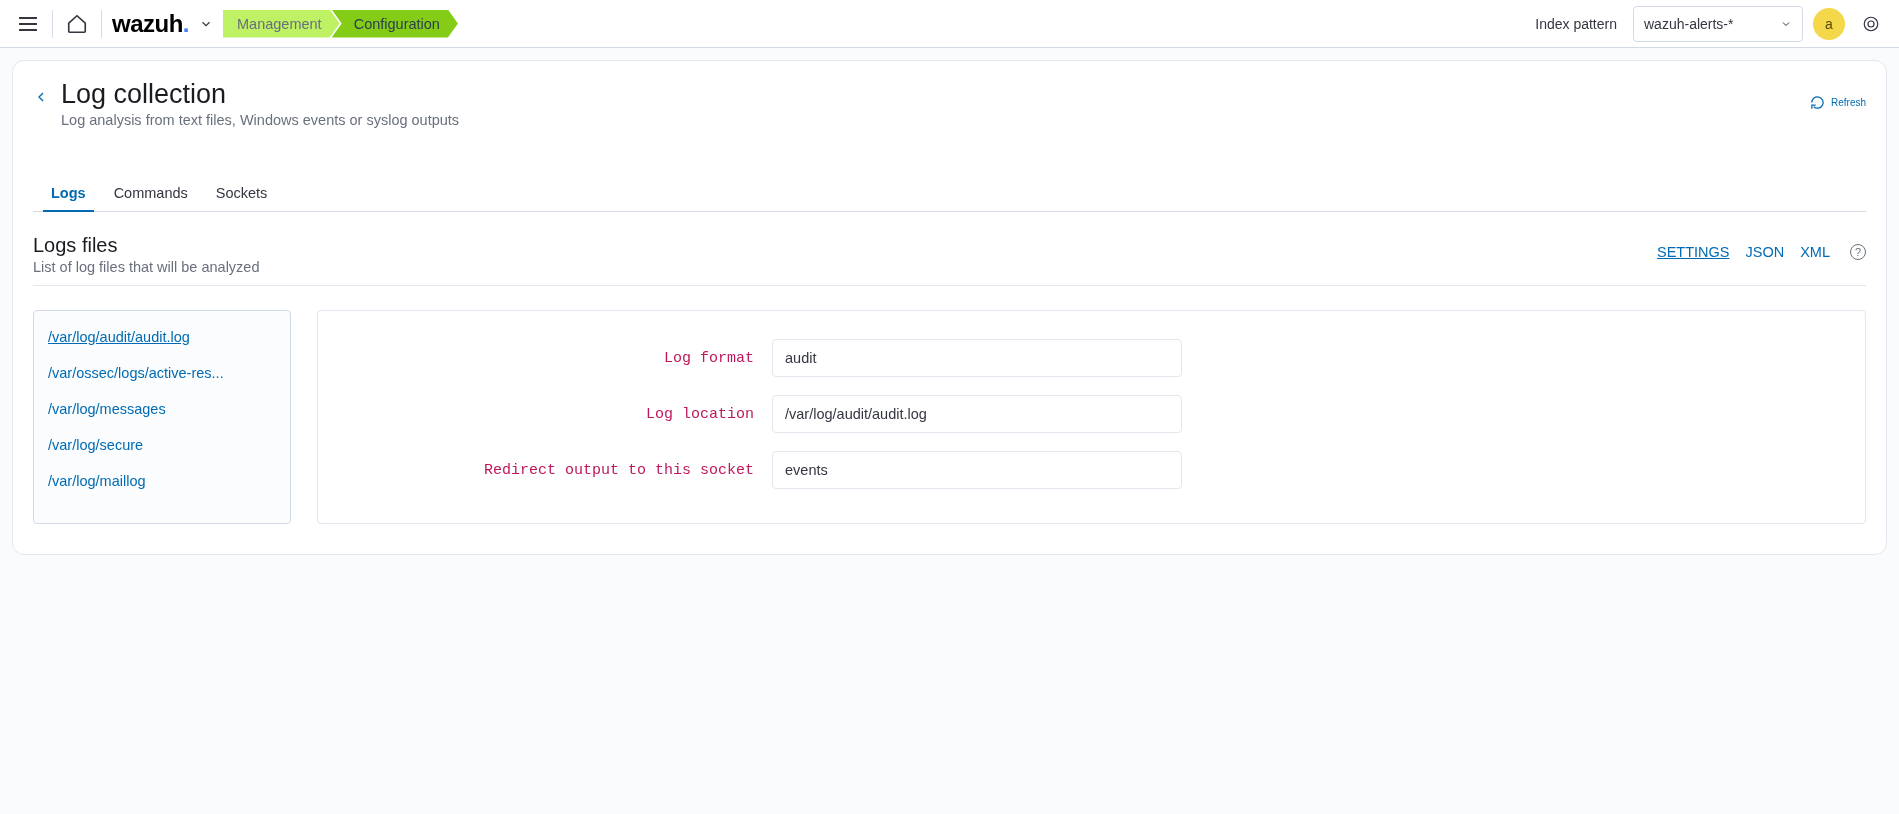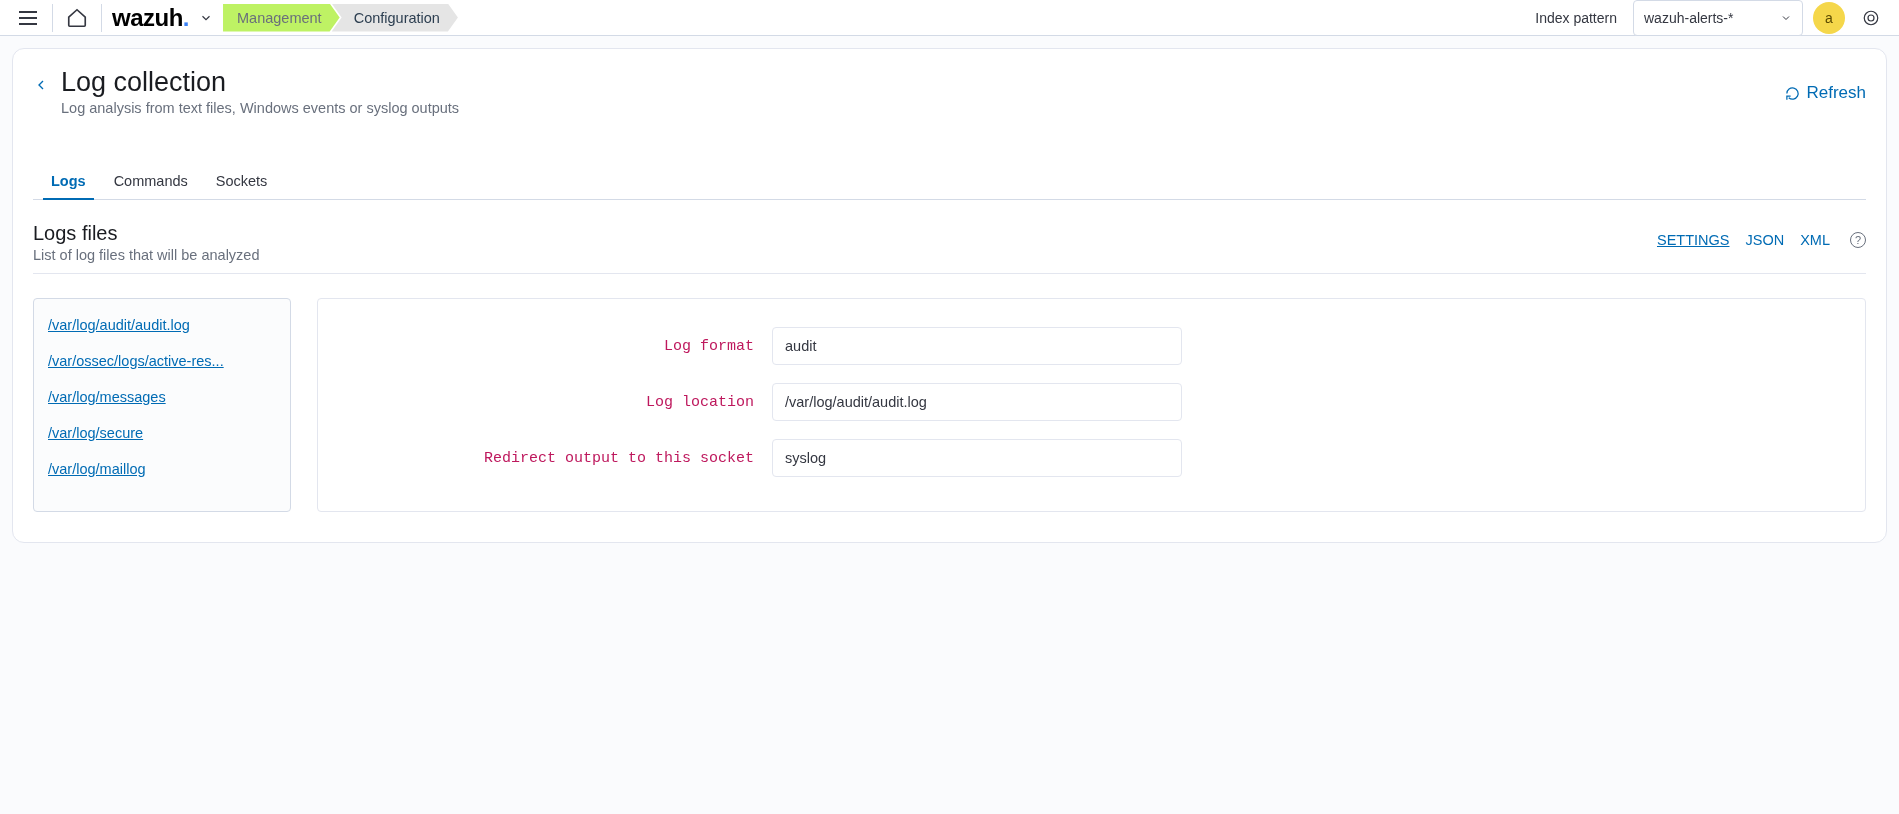--- a/index.html
+++ b/index.html
@@ -7,21 +7,21 @@
     font-family: -apple-system, BlinkMacSystemFont, "Segoe UI", Helvetica, Arial, sans-serif;
     background: #fafbfd;
     color: #343741;
     font-size: 14px;
   }
 
   
   .topbar {
     display: flex;
     align-items: center;
-    height: 36px;
+    height: 48px;
     background: #fff;
     border-bottom: 1px solid #d3dae6;
     padding: 0 8px;
   }
   .topbar-left {
     display: flex;
     align-items: center;
     gap: 0;
     height: 100%;
   }
@@ -62,21 +62,21 @@
     font-size: 14.5px;
     line-height: 20px;
     height: 28px;
     display: flex;
     align-items: center;
     clip-path: polygon(0 0, calc(100% - 10px) 0, 100% 50%, calc(100% - 10px) 100%, 0 100%, 10px 50%);
     margin-left: -8px;
   }
   .crumb:first-child { clip-path: polygon(0 0, calc(100% - 10px) 0, 100% 50%, calc(100% - 10px) 100%, 0 100%); margin-left:0; padding-left:14px;}
   .crumb.mgmt { background: #bef264; color: #6a6f7b; }
-  .crumb.conf { background: #e5e5e5; color: #2c3e50; }
+  .crumb.conf { background: #84cc16; color: #2c3e50; }
 
   .topbar-right {
     margin-left: auto;
     display: flex;
     align-items: center;
     gap: 10px;
     padding-right: 4px;
   }
   .idx-label { color: #343741; font-size: 14px; margin-right: 6px; }
   .idx-select {
@@ -131,21 +131,21 @@
   }
   .title-block .sub {
     font-size: 14.5px;
     color: #69707d;
   }
   .refresh-btn {
     display: flex;
     align-items: center;
     gap: 6px;
     color: #006bb4;
-    font-size: 17px;
+    font-size: 10px;
     cursor: pointer;
     padding-top: 16px;
   }
 
   
   .tabs {
     display: flex;
     border-bottom: 1px solid #d3dae6;
     margin-top: 26px;
     gap: 28px;
@@ -232,21 +232,20 @@
     flex-direction: column;
     gap: 20px;
   }
   .sidebar-list .item {
     color: #006bb4;
     font-size: 14.5px;
     cursor: pointer;
     white-space: nowrap;
     overflow: hidden;
     text-overflow: ellipsis;
-    text-decoration: underline;
   }
   .sidebar-list .item.selected {
     text-decoration: underline;
   }
 
   .detail-panel {
     flex: 1;
     border: 1px solid #e3e6ef;
     border-radius: 4px;
     padding: 28px 24px 34px 24px;
@@ -382,19 +381,19 @@
         <div class="form-row">
           <div class="form-label">Log format</div>
           <div class="form-value">audit</div>
         </div>
         <div class="form-row">
           <div class="form-label">Log location</div>
           <div class="form-value">/var/log/audit/audit.log</div>
         </div>
         <div class="form-row">
           <div class="form-label">Redirect output to this socket</div>
-          <div class="form-value">syslog</div>
+          <div class="form-value">events</div>
         </div>
       </div>
     </div>
 
   </div>
 </div>
 
 </body></html>

